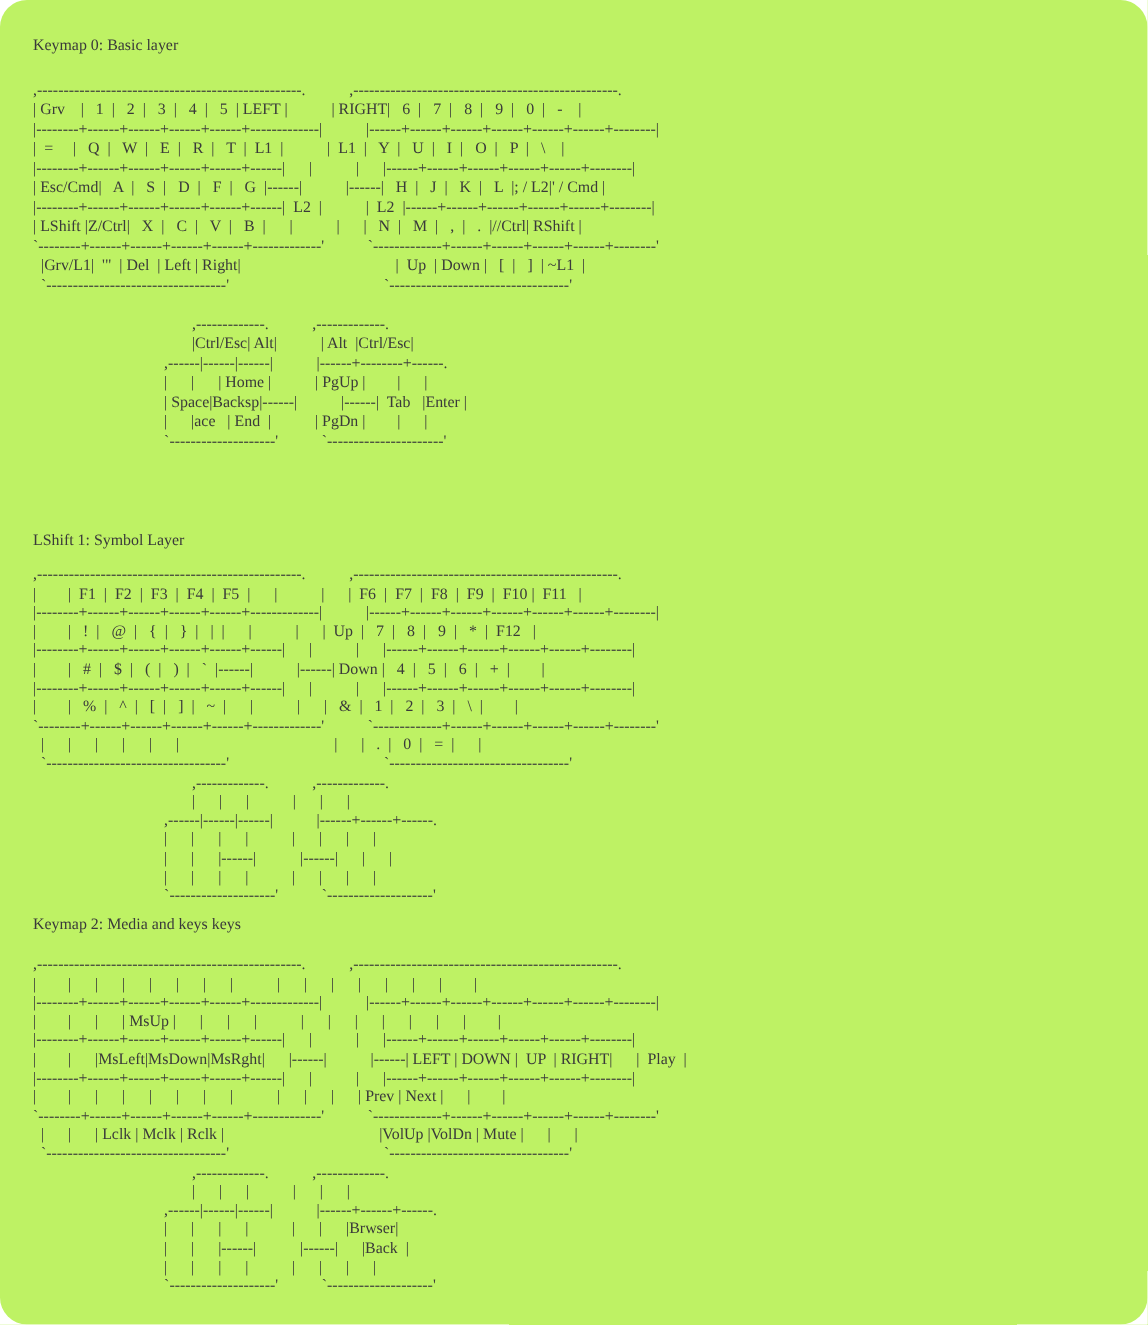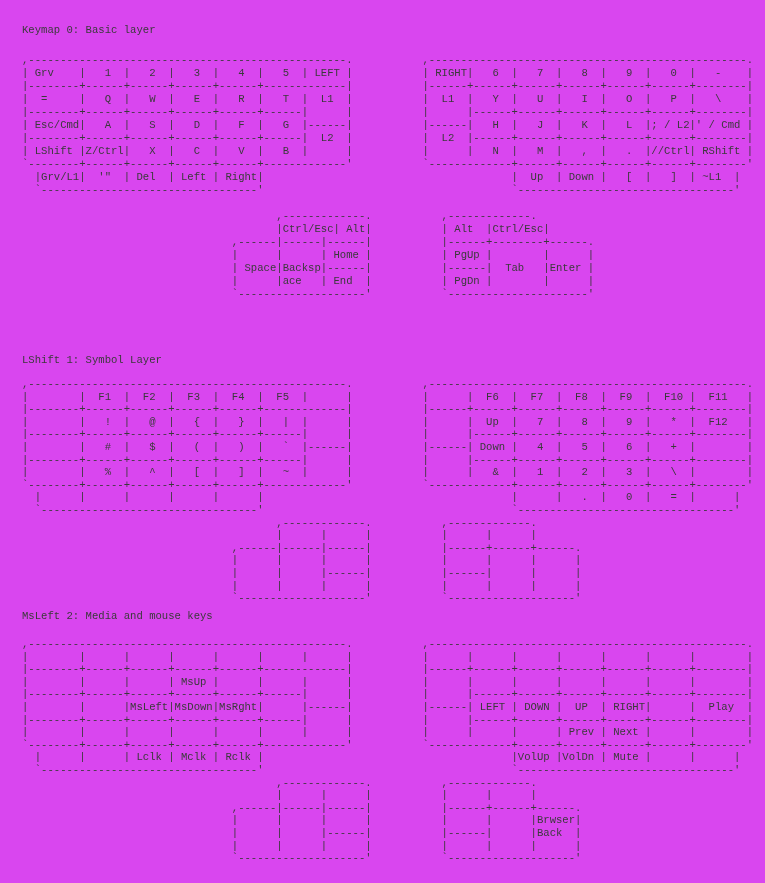--- a/index.html
+++ b/index.html
@@ -5,24 +5,25 @@
   * { box-sizing: border-box; }
   html, body {
     margin: 0; padding: 0;
     background: #ffffff;
     width: 765px; height: 883px;
     overflow: hidden;
   }
   .doc {
     position: relative;
     width: 765px; height: 883px;
-    font-family: Liberation Mono, monospace;
+    font-family: Liberation Serif, serif;
     font-size: 10.6px;
     color: #3a3a3a;
-    background: #d946ef;
+    background: #bef264;
+    border-radius: 18px;
   }
   .keymap { position: absolute; left: 22px; }
   .km0 { top: 24px; }
   .km1 { top: 354px; }
   .km2 { top: 610px; }
   .km-title {
     white-space: pre;
     line-height: 13px;
     font-weight: normal;
     font-size: inherit;
@@ -82,21 +83,21 @@
                                         ,-------------.           ,-------------.
                                         |      |      |           |      |      |
                                  ,------|------|------|           |------+------+------.
                                  |      |      |      |           |      |      |      |
                                  |      |      |------|           |------|      |      |
                                  |      |      |      |           |      |      |      |
                                  `--------------------'           `--------------------'</pre>
   </section>
 
   <section class="keymap km2">
-    <h2 class="km-title">MsLeft 2: Media and mouse keys</h2>
+    <h2 class="km-title">Keymap 2: Media and keys keys</h2>
     <pre class="km-ascii">,--------------------------------------------------.           ,--------------------------------------------------.
 |        |      |      |      |      |      |      |           |      |      |      |      |      |      |        |
 |--------+------+------+------+------+-------------|           |------+------+------+------+------+------+--------|
 |        |      |      | MsUp |      |      |      |           |      |      |      |      |      |      |        |
 |--------+------+------+------+------+------|      |           |      |------+------+------+------+------+--------|
 |        |      |MsLeft|MsDown|MsRght|      |------|           |------| LEFT | DOWN |  UP  | RIGHT|      |  Play  |
 |--------+------+------+------+------+------|      |           |      |------+------+------+------+------+--------|
 |        |      |      |      |      |      |      |           |      |      |      | Prev | Next |      |        |
 `--------+------+------+------+------+-------------'           `-------------+------+------+------+------+--------'
   |      |      | Lclk | Mclk | Rclk |                                       |VolUp |VolDn | Mute |      |      |

